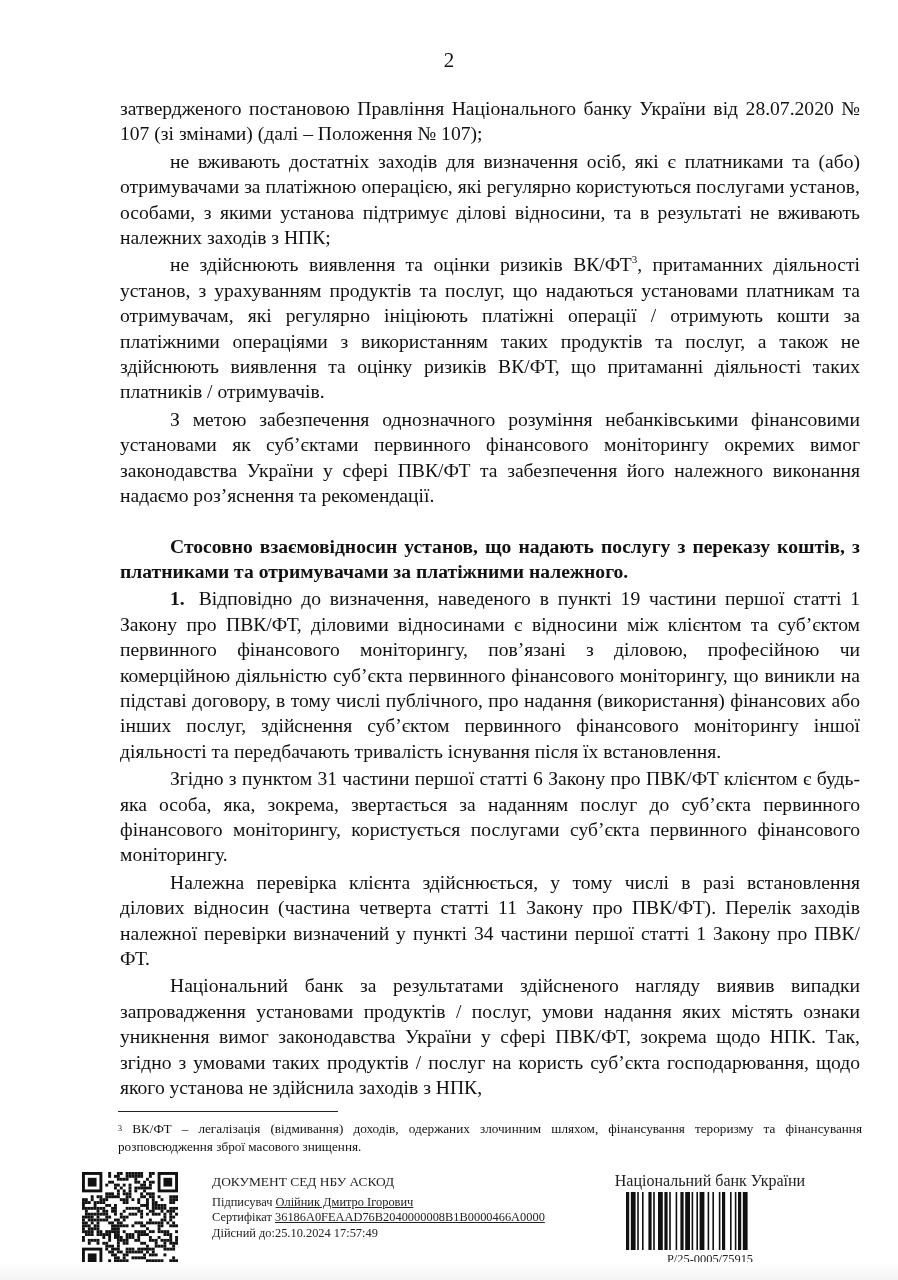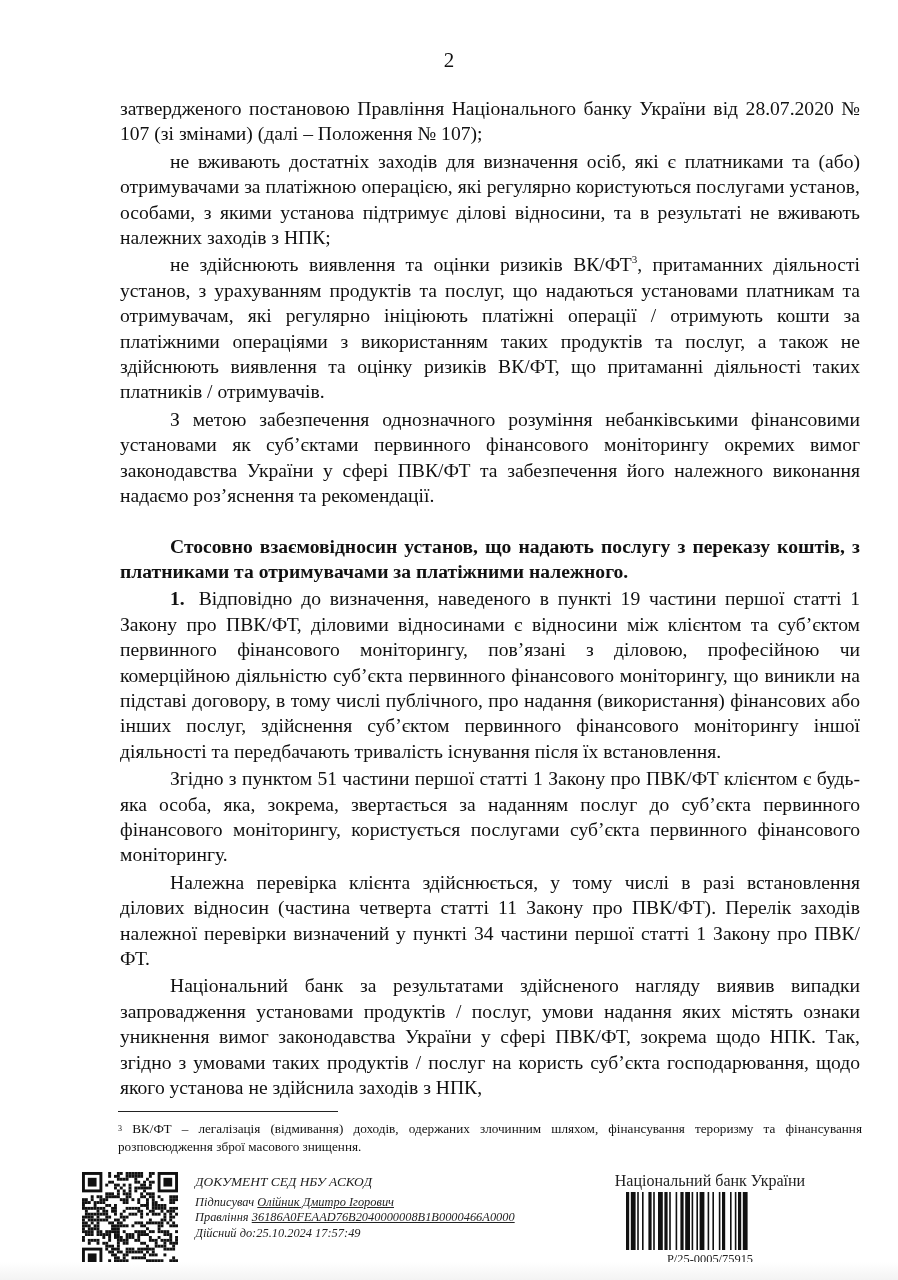--- a/index.html
+++ b/index.html
@@ -8,42 +8,42 @@
   .body { position: absolute; left: 118px; top: 94px; width: 744px; font-size: 19.6px; line-height: 25.4px; }
   .body p { margin: 2px; text-align: justify; text-indent: 50px; }
   .body p.noindent { text-indent: 0; }
   .body p.heading { font-weight: bold; margin-top: 25px; }
   .body sup { font-size: 11px; vertical-align: top; line-height: 1; position: relative; top: 2px; }
   .num-bold { font-weight: bold; margin-right: 14px; }
   .fn-rule { position: absolute; left: 118px; top: 1111px; width: 220px; border-top: 1px solid #222; }
   .footnote { position: absolute; left: 118px; top: 1120px; width: 744px; font-size: 13.2px; line-height: 18px; text-align: justify; }
   .footnote sup { font-size: 8px; vertical-align: top; }
   .qr { position: absolute; left: 82px; top: 1172px; width: 96px; height: 96px; }
-  .sign { position: absolute; left: 195px; top: 1174px; font-size: 12.4px; line-height: 15.5px; color: #222; font-style: italic; }
+  .sign { position: absolute; left: 212px; top: 1174px; font-size: 12.4px; line-height: 15.5px; color: #222; }
   .sign .doc-title { font-size: 13.4px; margin-bottom: 5px; }
   .sign .u { text-decoration: underline; }
   .stamp { position: absolute; left: 610px; top: 1172px; width: 200px; text-align: center; color: #222; }
   .stamp .org { font-size: 16px; }
   .stamp svg { display: block; margin: 2px auto 0; }
   .stamp .reg { font-size: 12.4px; line-height: 15px; margin-top: 2px; text-align: center; }
   .fade { position: absolute; left: 0; top: 1262px; width: 898px; height: 18px; background: linear-gradient(#fff, #f3f3f3); }
 </style>
 </head>
 <body>
 
 <div class="page-num">2</div>
 
 <div class="body">
   <p class="noindent">затвердженого постановою Правління Національного банку України від 28.07.2020 № 107 (зі змінами) (далі – Положення № 107);</p>
   <p>не вживають достатніх заходів для визначення осіб, які є платниками та (або) отримувачами за платіжною операцією, які регулярно користуються послугами установ, особами, з якими установа підтримує ділові відносини, та в результаті не вживають належних заходів з НПК;</p>
   <p><span>не здійснюють виявлення та оцінки ризиків ВК/ФТ</span><sup>3</sup><span>, притаманних діяльності установ, з урахуванням продуктів та послуг, що надаються установами платникам та отримувачам, які регулярно ініціюють платіжні операції / отримують кошти за платіжними операціями з використанням таких продуктів та послуг, а також не здійснюють виявлення та оцінку ризиків ВК/ФТ, що притаманні діяльності таких платників / отримувачів.</span></p>
   <p>З метою забезпечення однозначного розуміння небанківськими фінансовими установами як суб’єктами первинного фінансового моніторингу окремих вимог законодавства України у сфері ПВК/ФТ та забезпечення його належного виконання надаємо роз’яснення та рекомендації.</p>
   <p class="heading">Стосовно взаємовідносин установ, що надають послугу з переказу коштів, з платниками та отримувачами за платіжними належного.</p>
   <p><span class="num-bold">1.</span><span>Відповідно до визначення, наведеного в пункті 19 частини першої статті 1 Закону про ПВК/ФТ, діловими відносинами є відносини між клієнтом та суб’єктом первинного фінансового моніторингу, пов’язані з діловою, професійною чи комерційною діяльністю суб’єкта первинного фінансового моніторингу, що виникли на підставі договору, в тому числі публічного, про надання (використання) фінансових або інших послуг, здійснення суб’єктом первинного фінансового моніторингу іншої діяльності та передбачають тривалість існування після їх встановлення.</span></p>
-  <p>Згідно з пунктом 51 частини першої статті 1 Закону про ПВК/ФТ клієнтом є будь-яка особа, яка, зокрема, звертається за наданням послуг до суб’єкта первинного фінансового моніторингу, користується послугами суб’єкта первинного фінансового моніторингу.</p>
+  <p>Згідно з пунктом 31 частини першої статті 6 Закону про ПВК/ФТ клієнтом є будь-яка особа, яка, зокрема, звертається за наданням послуг до суб’єкта первинного фінансового моніторингу, користується послугами суб’єкта первинного фінансового моніторингу.</p>
   <p>Належна перевірка клієнта здійснюється, у тому числі в разі встановлення ділових відносин (частина четверта статті 11 Закону про ПВК/ФТ). Перелік заходів належної перевірки визначений у пункті 34 частини першої статті 1 Закону про ПВК/ФТ.</p>
   <p>Національний банк за результатами здійсненого нагляду виявив випадки запровадження установами продуктів / послуг, умови надання яких містять ознаки уникнення вимог законодавства України у сфері ПВК/ФТ, зокрема щодо НПК. Так, згідно з умовами таких продуктів / послуг на користь суб’єкта господарювання, щодо якого установа не здійснила заходів з НПК,</p>
 </div>
 
 <div class="fn-rule"></div>
 <div class="footnote"><sup>3</sup><span> ВК/ФТ – легалізація (відмивання) доходів, одержаних злочинним шляхом, фінансування тероризму та фінансування розповсюдження зброї масового знищення.</span></div>
 
 <svg class="qr" viewBox="0 0 33 33" id="qr">
     <rect x="9" y="0" width="1" height="1" fill="#111"></rect>
     <rect x="12" y="0" width="1" height="1" fill="#111"></rect>
@@ -506,21 +506,21 @@
     <rect x="27" y="1" width="5" height="5" fill="#fff"></rect>
     <rect x="28" y="2" width="3" height="3" fill="#111"></rect>
     <rect x="0" y="26" width="7" height="7" fill="#111"></rect>
     <rect x="1" y="27" width="5" height="5" fill="#fff"></rect>
     <rect x="2" y="28" width="3" height="3" fill="#111"></rect>
   </svg>
 
 <div class="sign">
   <div class="doc-title">ДОКУМЕНТ СЕД НБУ АСКОД</div>
   <div><span>Підписувач</span> <span class="u">Олійник Дмитро Ігорович</span></div>
-  <div><span>Правління</span> <span class="u">36186A0FEAAD76B2040000008B1B0000466A0000</span></div>
+  <div><span>Сертифікат</span> <span class="u">36186A0FEAAD76B2040000008B1B0000466A0000</span></div>
   <div><span>Дійсний до:</span><span>25.10.2024 17:57:49</span></div>
 </div>
 
 <div class="stamp">
   <div class="org">Національний банк України</div>
   <svg id="barcode" width="176" height="58">
       <rect x="4" y="0" width="3.2" height="58" fill="#111"></rect>
       <rect x="8.8" y="0" width="4.800000000000001" height="58" fill="#111"></rect>
       <rect x="15.200000000000001" y="0" width="1.6" height="58" fill="#111"></rect>
       <rect x="20" y="0" width="1.6" height="58" fill="#111"></rect>

